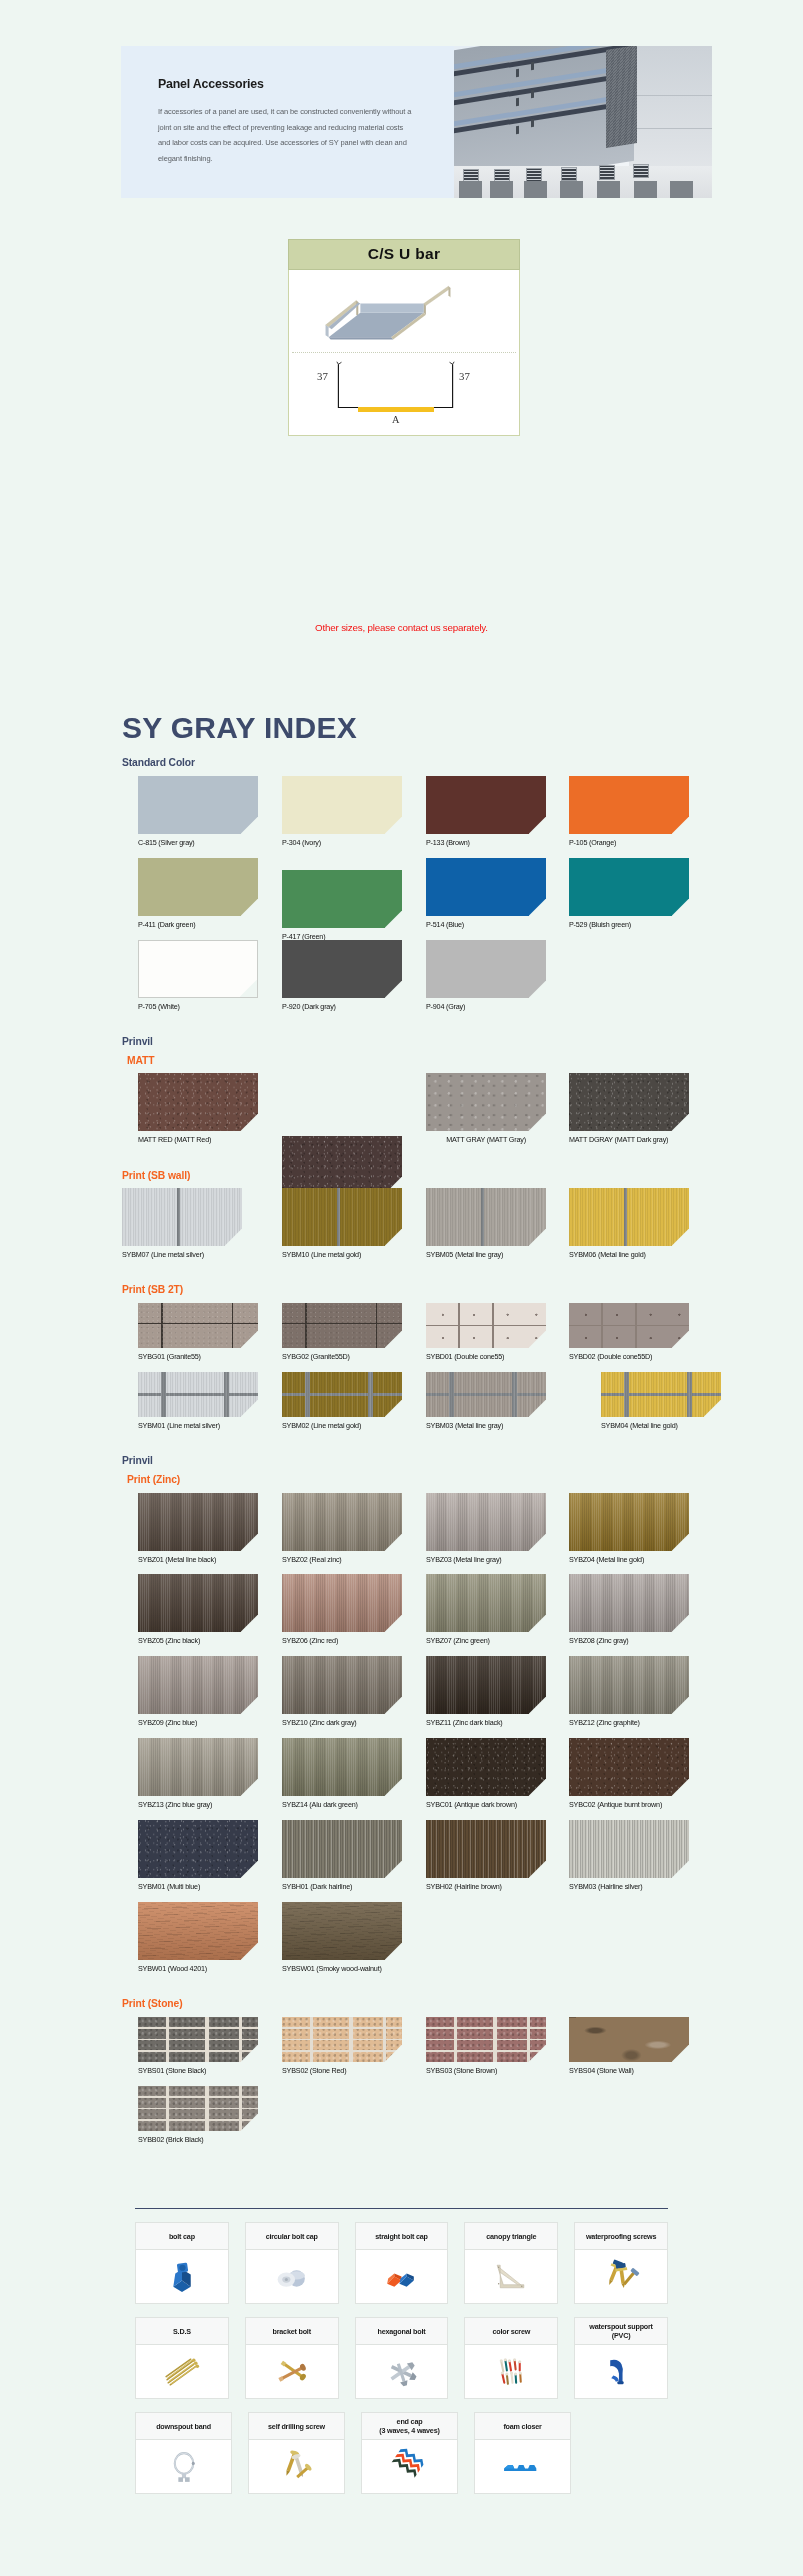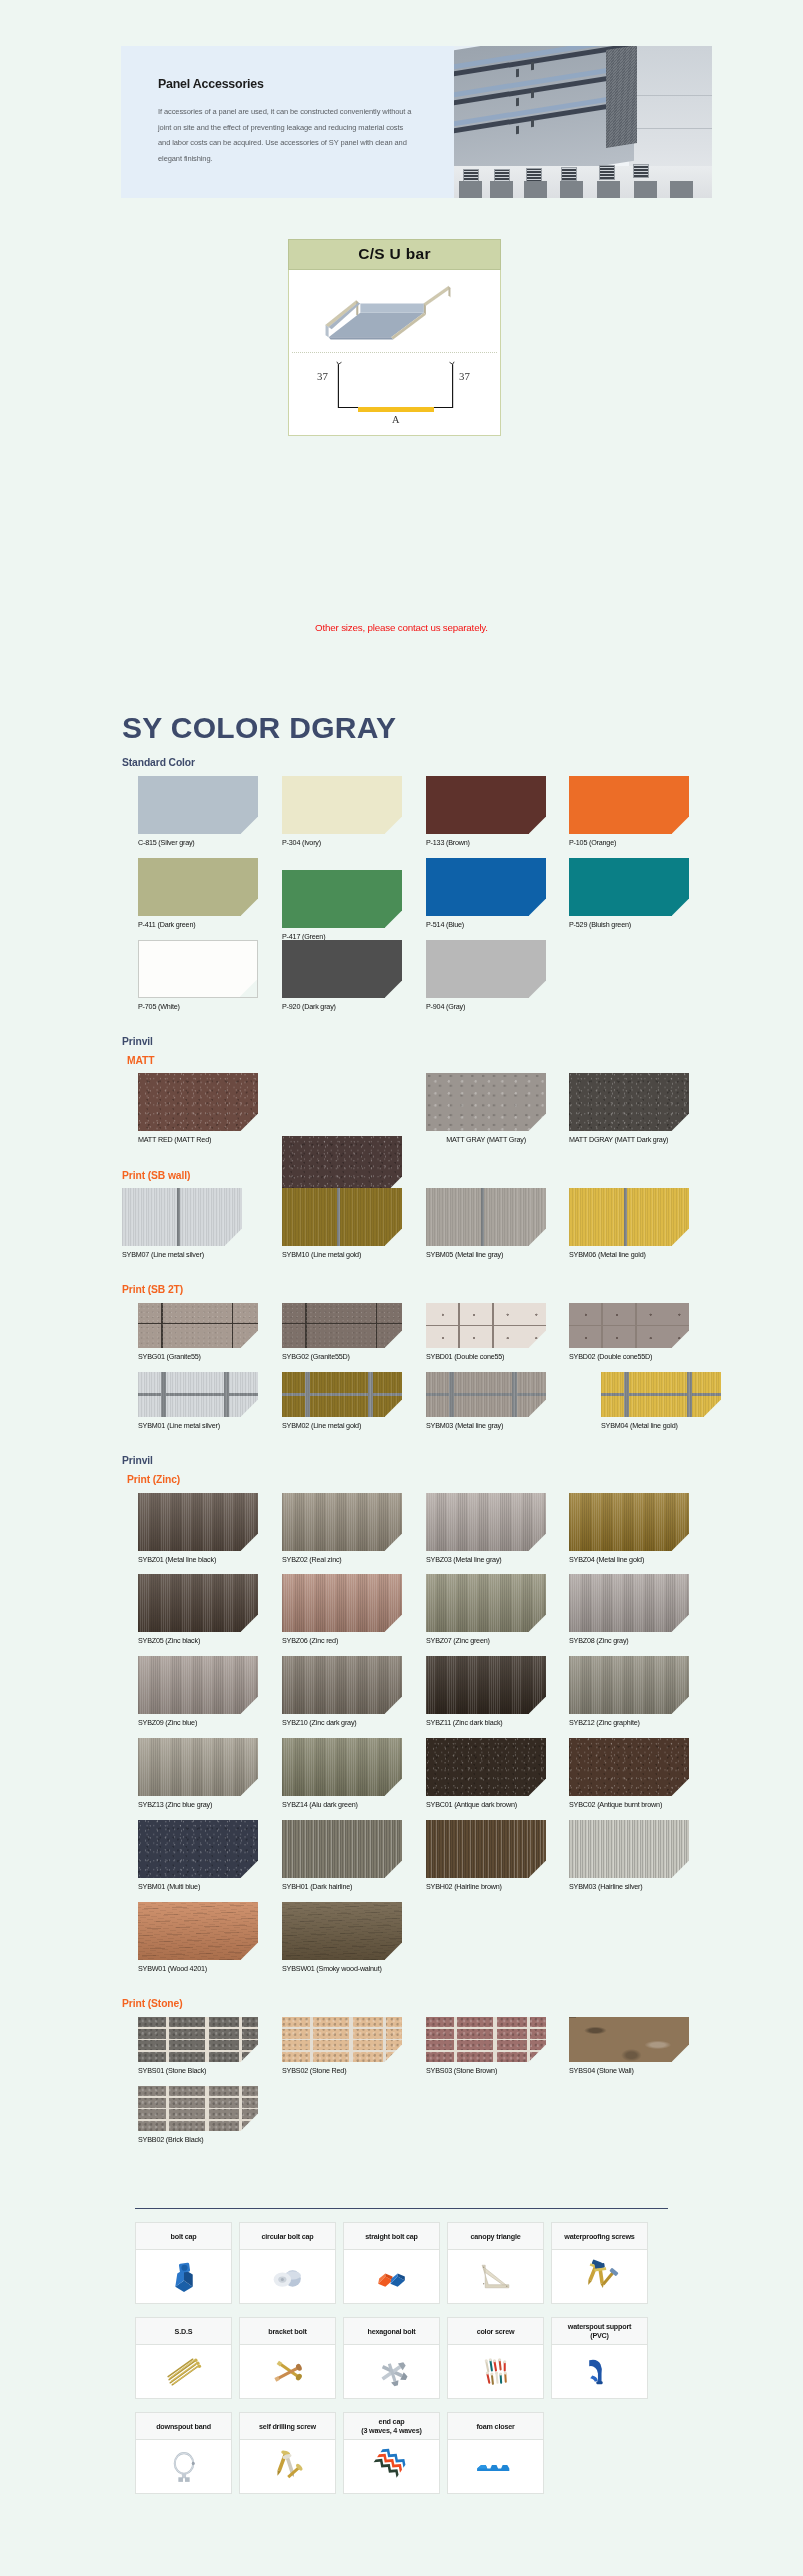--- a/index.html
+++ b/index.html
@@ -69,21 +69,21 @@
     background: repeating-linear-gradient(0deg,#3d434b 0 2.1px,#cfd4d9 2.1px 3.1px),
                 repeating-linear-gradient(90deg,#3d434b 0 2.1px,#cfd4d9 2.1px 3.1px);
     border:0.5px solid #9aa0a6;
   }
   .bldg-lamp {
     position:absolute; width:2.6px; height:7.7px; background:#444b53; transform: skewY(-9deg);
   }
 
   
   .ubar-card {
-    position:absolute; left:288px; top:239px; width:213px;
+    position:absolute; left:288px; top:239px; width:232px;
   }
   .ubar-head {
     background:#ccd5a8; border:0.5px solid #b9c495;
     padding:5.2px 0 6.2px 0; text-align:center;
   }
   .ubar-head-title {
     font-size: 15.5px; font-weight:bold; color:#111; letter-spacing:0.3px;
     font-family:"Liberation Sans", sans-serif;
   }
   .ubar-body {
@@ -145,21 +145,21 @@
     font-size:7.2px; color:#111; margin-top:3.6px; letter-spacing:-0.2px;
     white-space:nowrap;
   }
 
   
   .acc-wrap { position:absolute; left:135px; top:2208px; width:533px; }
   .acc-title {
     font-size:8.8px; color:#3d4a6b; letter-spacing:-0.2px; padding-bottom:5.7px;
   }
   .acc-rule { border-bottom:0.8px solid #3d4a6b; width:533px; }
-  .acc-row { display:flex; gap:7px; margin-top:13px; }
+  .acc-row { display:flex; gap:16px; margin-top:13px; }
   .acc-card { width:97px; border:0.5px solid #dfe3e0; background:#fff; }
   .acc-head {
     background:#f7f8f8; border-bottom:0.5px solid #dfe3e0;
     height:27px; display:flex; align-items:center; justify-content:center;
     text-align:center; font-size:7.2px; font-weight:bold; color:#1a1a1a;
     line-height:1.25; padding:0 3.1px; letter-spacing:-0.2px;
   }
   .acc-img {
     height:53px; display:flex; align-items:center; justify-content:center;
     background:#fff;
@@ -240,21 +240,21 @@
       <div class="dim-37" style="left:28px; top:11.3px;">37</div>
       <div class="dim-37" style="left:170px; top:11.3px;">37</div>
       <div class="yellowbar"></div>
       <div class="dim-A" style="left:103px; top:56px;">A</div>
     </div>
   </div>
 </div>
 
 <div class="other-sizes">Other sizes, please contact us separately.</div>
 
-<div class="sy-title">SY COLOR DGRAY</div>
+<div class="sy-title">SY GRAY INDEX</div>
 
 <div id="color-sections">
     <div class="group-h" style="left: 122px; top: 757px; color: rgb(61, 74, 107);">Standard Color</div>
     <div style="position: absolute; left: 138px; top: 776px;">
       <div class="sw" style="width: 120px; height: 58px; background-color: rgb(180, 192, 202);">
         <div class="clip"></div>
       </div>
       <div class="swlabel">C-815 (Silver gray)</div>
     </div>
     <div style="position: absolute; left: 282px; top: 776px;">

